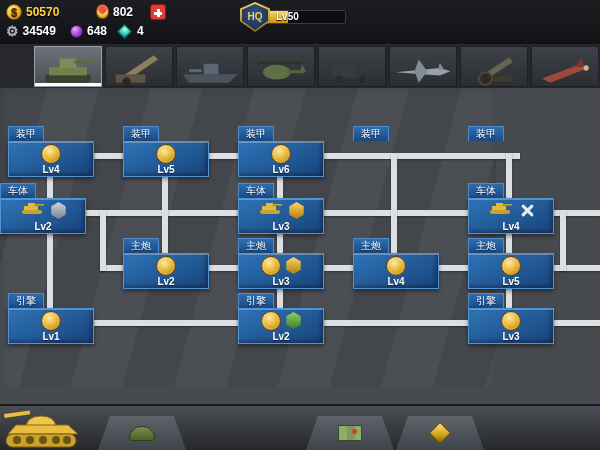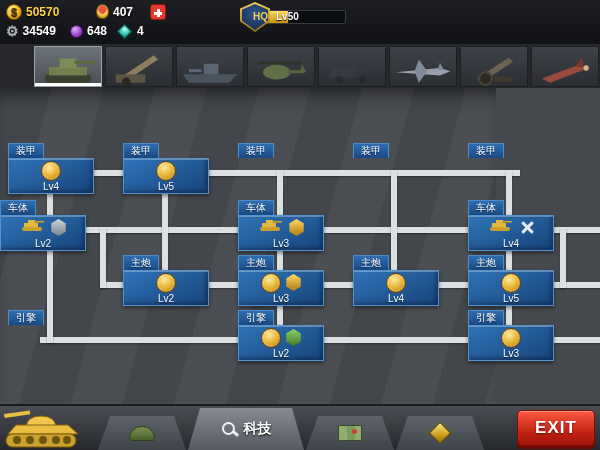--- a/index.html
+++ b/index.html
@@ -31,45 +31,45 @@
   .hq-bar{position:absolute;left:20px;top:8px;width:86px;height:14px;background:#0c0d0f;
     border:1px solid #393c42;border-radius:2px;overflow:hidden}
   .hq-fill{width:32%;height:100%;background:linear-gradient(#ffd95e,#c9920f)}
   .hq-lv{position:absolute;left:36px;top:9px;font-size:10px;font-weight:bold;color:#fff;text-shadow:0 1px 1px #000}
   .hq-badge-outer{position:absolute;left:0;top:0;width:30px;height:30px;
     clip-path:polygon(50% 0,100% 22%,100% 64%,50% 100%,0 64%,0 22%);
     background:linear-gradient(#f3cf5e,#9a6f10)}
   .hq-badge-inner{position:absolute;left:2px;top:2px;width:26px;height:26px;
     clip-path:polygon(50% 0,100% 22%,100% 64%,50% 100%,0 64%,0 22%);
     background:radial-gradient(circle at 50% 35%,#2f5587,#12294a);
-    color:#f3cf5e;font-size:10px;font-weight:bold;text-align:right;line-height:25px}
+    color:#f3cf5e;font-size:10px;font-weight:bold;text-align:center;line-height:25px}
 
   
   .strip{position:absolute;left:0;top:44px;width:600px;height:44px;background:#26282c;z-index:6}
   .slot{position:absolute;top:2px;width:68px;height:41px;overflow:hidden;
     background:linear-gradient(#3e4248,#2b2e33);border:1px solid #1d1f23;cursor:pointer}
   .slot svg{display:block;margin:2px auto 0}
   .slot.sel{background:linear-gradient(#6d737a,#494e54);border-color:#9aa0a6}
   .slot.sel::after{content:"";position:absolute;left:0;bottom:0;width:100%;height:3px;background:#fff}
 
   
-  .main{position:absolute;left:0;top:88px;width:496px;height:316px;
+  .main{position:absolute;left:0;top:71px;width:496px;height:316px;
     background:repeating-linear-gradient(105deg,#43464b 0 50px,#4b4e53 50px 100px);
     box-shadow:inset 0 16px 20px -12px rgba(0,0,0,.6)}
   .cline{position:absolute;background:#dde0e2;box-shadow:0 1px 2px rgba(0,0,0,.35);z-index:1}
   .node{position:absolute;width:86px;z-index:2;cursor:pointer}
   .ntab{display:inline-block;height:15px;line-height:14px;padding:0 7px;font-size:10px;color:#fff;
     background:linear-gradient(#2e6db0,#1b4a85);border:1px solid #4d8cc8;border-bottom:none;
     text-shadow:0 1px 1px #06203e}
   .nbody{position:relative;height:36px;display:flex;align-items:flex-start;justify-content:center;
     gap:5px;padding-top:2px;background:linear-gradient(155deg,#2f74b8,#174379);
     border:1px solid #5395d0;
     box-shadow:inset 0 1px 0 rgba(255,255,255,.3),inset -2px -2px 4px rgba(0,0,30,.35),0 2px 4px rgba(0,0,0,.45)}
   .nlv{position:absolute;bottom:1px;left:50%;transform:translateX(-50%);
-    font-size:10px;font-weight:normal;color:#fff;text-shadow:0 1px 1px #06203e}
+    font-size:10px;font-weight:bold;color:#fff;text-shadow:0 1px 1px #06203e}
   .ic-medal{width:20px;height:20px;border-radius:50%;
     background:radial-gradient(circle at 40% 32%,#ffe9a0,#e3ae2a 55%,#8f5e0a);
     border:1px solid #6b450a;box-shadow:inset 0 0 0 2px rgba(255,255,255,.18)}
   .hex{width:16px;height:17px;margin-top:1px;
     clip-path:polygon(50% 0,95% 25%,95% 75%,50% 100%,5% 75%,5% 25%)}
   .hex.gray{background:linear-gradient(#cfd6db,#78838c)}
   .hex.gold{background:linear-gradient(#ffd763,#b07c10)}
   .hex.green{background:linear-gradient(#8fd06a,#3f7d26)}
   .tools{position:relative;width:16px;height:17px;margin-top:1px}
   .tools::before,.tools::after{content:"";position:absolute;left:7px;top:1px;width:3px;height:15px;
@@ -109,21 +109,21 @@
 
 <div id="app">
 
   <div class="topbar">
     <div class="cur" style="left:6px;top:4px">
       <span class="coin">$</span>
       <span class="goldtxt">50570</span>
     </div>
     <div class="cur" style="left:96px;top:4px">
       <span class="medal-top"></span>
-      <span>407</span>
+      <span>802</span>
     </div>
     <div class="flag" style="position:absolute;left:150px;top:4px"></div>
 
     <div class="cur" style="left:6px;top:24px">
       <span class="gear">⚙</span>
       <span>34549</span>
     </div>
     <div class="cur" style="left:70px;top:24px">
       <span class="orb"></span>
       <span>648</span>
@@ -229,20 +229,24 @@
     </div>
     <div class="node" style="left:123px;top:52px">
       <div class="ntab">装甲</div>
       <div class="nbody">
           <span class="ic-medal"></span>
         <span class="nlv">Lv5</span>
         </div>
     </div>
     <div class="node" style="left:238px;top:52px">
       <div class="ntab">装甲</div>
+      <div class="nbody">
+          <span class="ic-medal"></span>
+        <span class="nlv">Lv6</span>
+        </div>
     </div>
     <div class="node" style="left:353px;top:52px">
       <div class="ntab">装甲</div>
     </div>
     <div class="node" style="left:468px;top:52px">
       <div class="ntab">装甲</div>
     </div>
 
     <div class="node" style="left:0px;top:109px">
       <div class="ntab">车体</div>
@@ -309,20 +313,24 @@
     <div class="node" style="left:468px;top:164px">
       <div class="ntab">主炮</div>
       <div class="nbody">
           <span class="ic-medal"></span>
         <span class="nlv">Lv5</span>
         </div>
     </div>
 
     <div class="node" style="left:8px;top:219px">
       <div class="ntab">引擎</div>
+      <div class="nbody">
+          <span class="ic-medal"></span>
+        <span class="nlv">Lv1</span>
+        </div>
     </div>
     <div class="node" style="left:238px;top:219px">
       <div class="ntab">引擎</div>
       <div class="nbody">
           <span class="ic-medal"></span>
         <span class="hex green"></span>
         <span class="nlv">Lv2</span>
         </div>
     </div>
     <div class="node" style="left:468px;top:219px">
@@ -343,27 +351,22 @@
       <circle cx="15" cy="40" r="4" fill="#6b5310"></circle>
         <circle cx="28" cy="40" r="4" fill="#6b5310"></circle>
       <circle cx="41" cy="40" r="4" fill="#6b5310"></circle>
         <circle cx="54" cy="40" r="4" fill="#6b5310"></circle>
       <circle cx="65" cy="40" r="4" fill="#6b5310"></circle>
     </svg>
 
     <div class="tab" style="left:98px;width:88px">
       <span class="helmet"></span>
     </div>
-    <div class="tab sel" style="left:188px;width:116px">
-      <span class="mag"></span>
-      <span class="tab-label">科技</span>
-    </div>
     <div class="tab" style="left:306px;width:88px">
       <span class="mapi"></span>
     </div>
     <div class="tab" style="left:396px;width:88px">
       <span class="diam"></span>
     </div>
 
-    <div class="exit">EXIT</div>
   </div>
 
 </div>
 
 </body></html>

